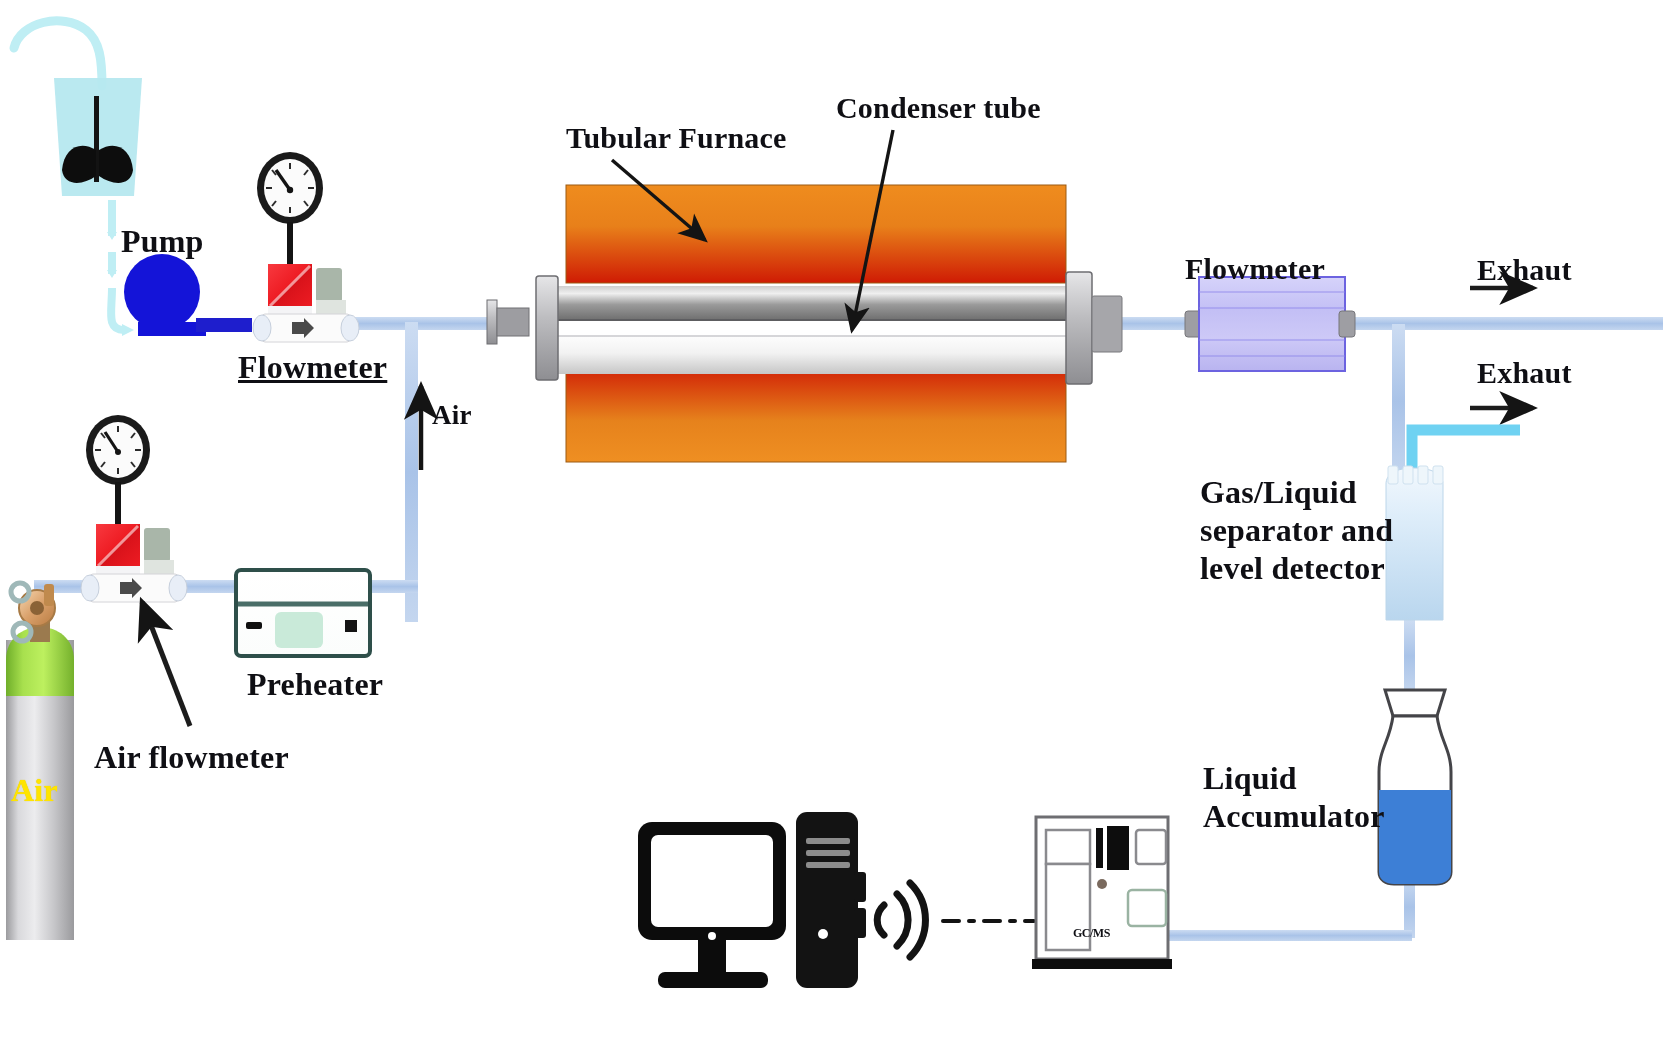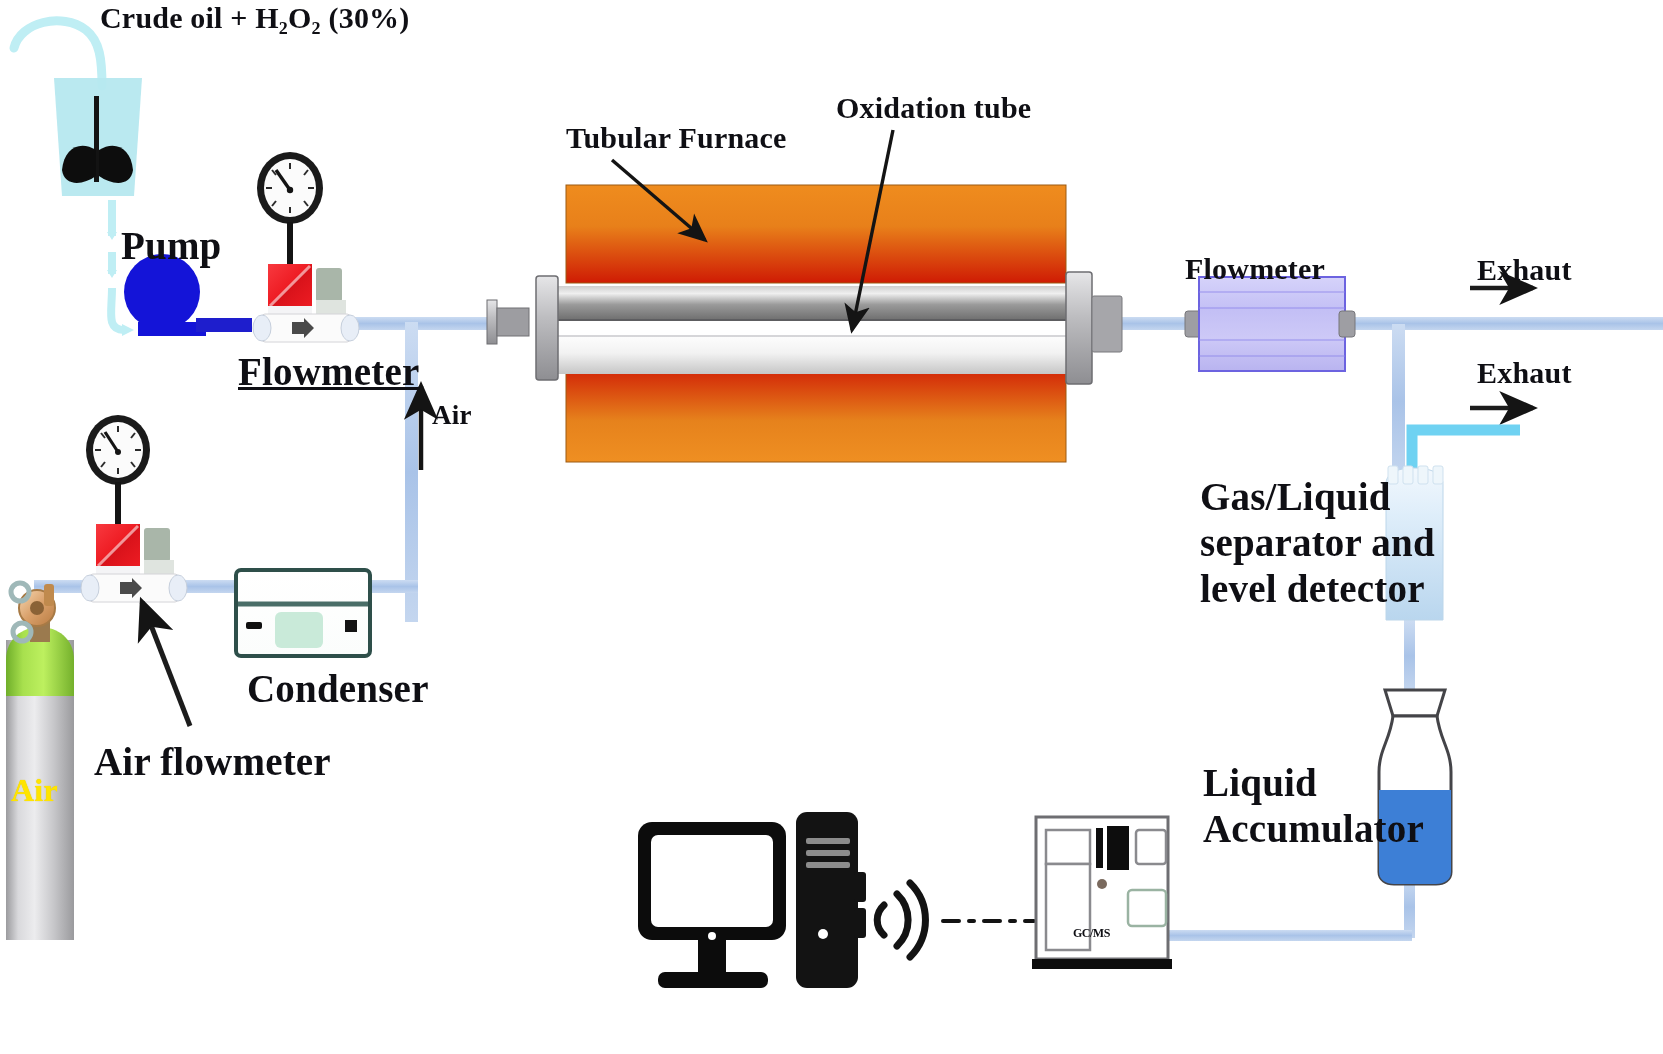--- a/index.html
+++ b/index.html
@@ -2,21 +2,21 @@
 <html><head>
 <meta charset="utf-8">
 <style>
   html,body{margin:0;padding:0;background:#ffffff;}
   body{font-family:"Liberation Serif", serif;}
   #stage{position:relative;width:1663px;height:1054px;background:#fff;overflow:hidden;}
   #stage svg{position:absolute;left:0;top:0;}
   .lbl{position:absolute;color:#0f0f14;font-family:"Liberation Serif", serif;
        font-weight:700;white-space:pre;line-height:1.18;letter-spacing:.2px;}
   .lbl.sm{font-size:27px;}
-  .lbl.md{font-size:39px;}
+  .lbl.md{font-size:32px;}
   .lbl.big{font-size:30px;}
   .lbl.gc{font-size:12px;font-weight:700;letter-spacing:-.5px;}
   .lbl.air-cyl{font-size:32px;color:#FFE400;font-weight:700;
       text-shadow:0 0 1px #d8c200;}
 </style>
 </head>
 <body>
 
 <div id="stage">
 
@@ -324,37 +324,36 @@
     <rect x="1136" y="830" width="30" height="34" rx="3" fill="#ffffff" stroke="#8a8a8e" stroke-width="2.5"></rect>
     <circle cx="1102" cy="884" r="5" fill="#7a6a5e"></circle>
     <rect x="1128" y="890" width="38" height="36" rx="4" fill="#ffffff" stroke="#9ab3a2" stroke-width="2.5"></rect>
     <rect x="1032" y="959" width="140" height="10" fill="#0d0d0d"></rect>
   </g>
 
   <line x1="612" y1="160" x2="705" y2="240" stroke="#141414" stroke-width="3.4" marker-end="url(#arrHead)"></line>
   <line x1="893" y1="130" x2="852" y2="330" stroke="#141414" stroke-width="3.4" marker-end="url(#arrHead)"></line>
 </svg>
 
-<div class="lbl big" style="left:100px;top:0px;">Crude oil + H₂O₂ (30%)</div>
 
 <div class="lbl md" style="left:121px;top:223px;">Pump</div>
 
 <div class="lbl md" style="left:238px;top:349px;text-decoration:underline;">Flowmeter</div>
 
 <div class="lbl md" style="left:94px;top:739px;">Air flowmeter</div>
 
-<div class="lbl md" style="left:247px;top:666px;">Condenser</div>
+<div class="lbl md" style="left:247px;top:666px;">Preheater</div>
 
 <div class="lbl sm" style="left:432px;top:400px;">Air</div>
 
 <div class="lbl air-cyl" style="left:11px;top:772px;">Air</div>
 
 <div class="lbl big" style="left:566px;top:120px;text-align:right;">Tubular Furnace</div>
 
-<div class="lbl big" style="left:836px;top:90px;">Oxidation tube</div>
+<div class="lbl big" style="left:836px;top:90px;">Condenser tube</div>
 
 <div class="lbl big" style="left:1185px;top:251px;">Flowmeter</div>
 
 <div class="lbl big" style="left:1477px;top:252px;">Exhaut</div>
 
 <div class="lbl big" style="left:1477px;top:355px;">Exhaut</div>
 
 <div class="lbl md" style="left:1203px;top:760px;">Liquid
 Accumulator</div>
 

